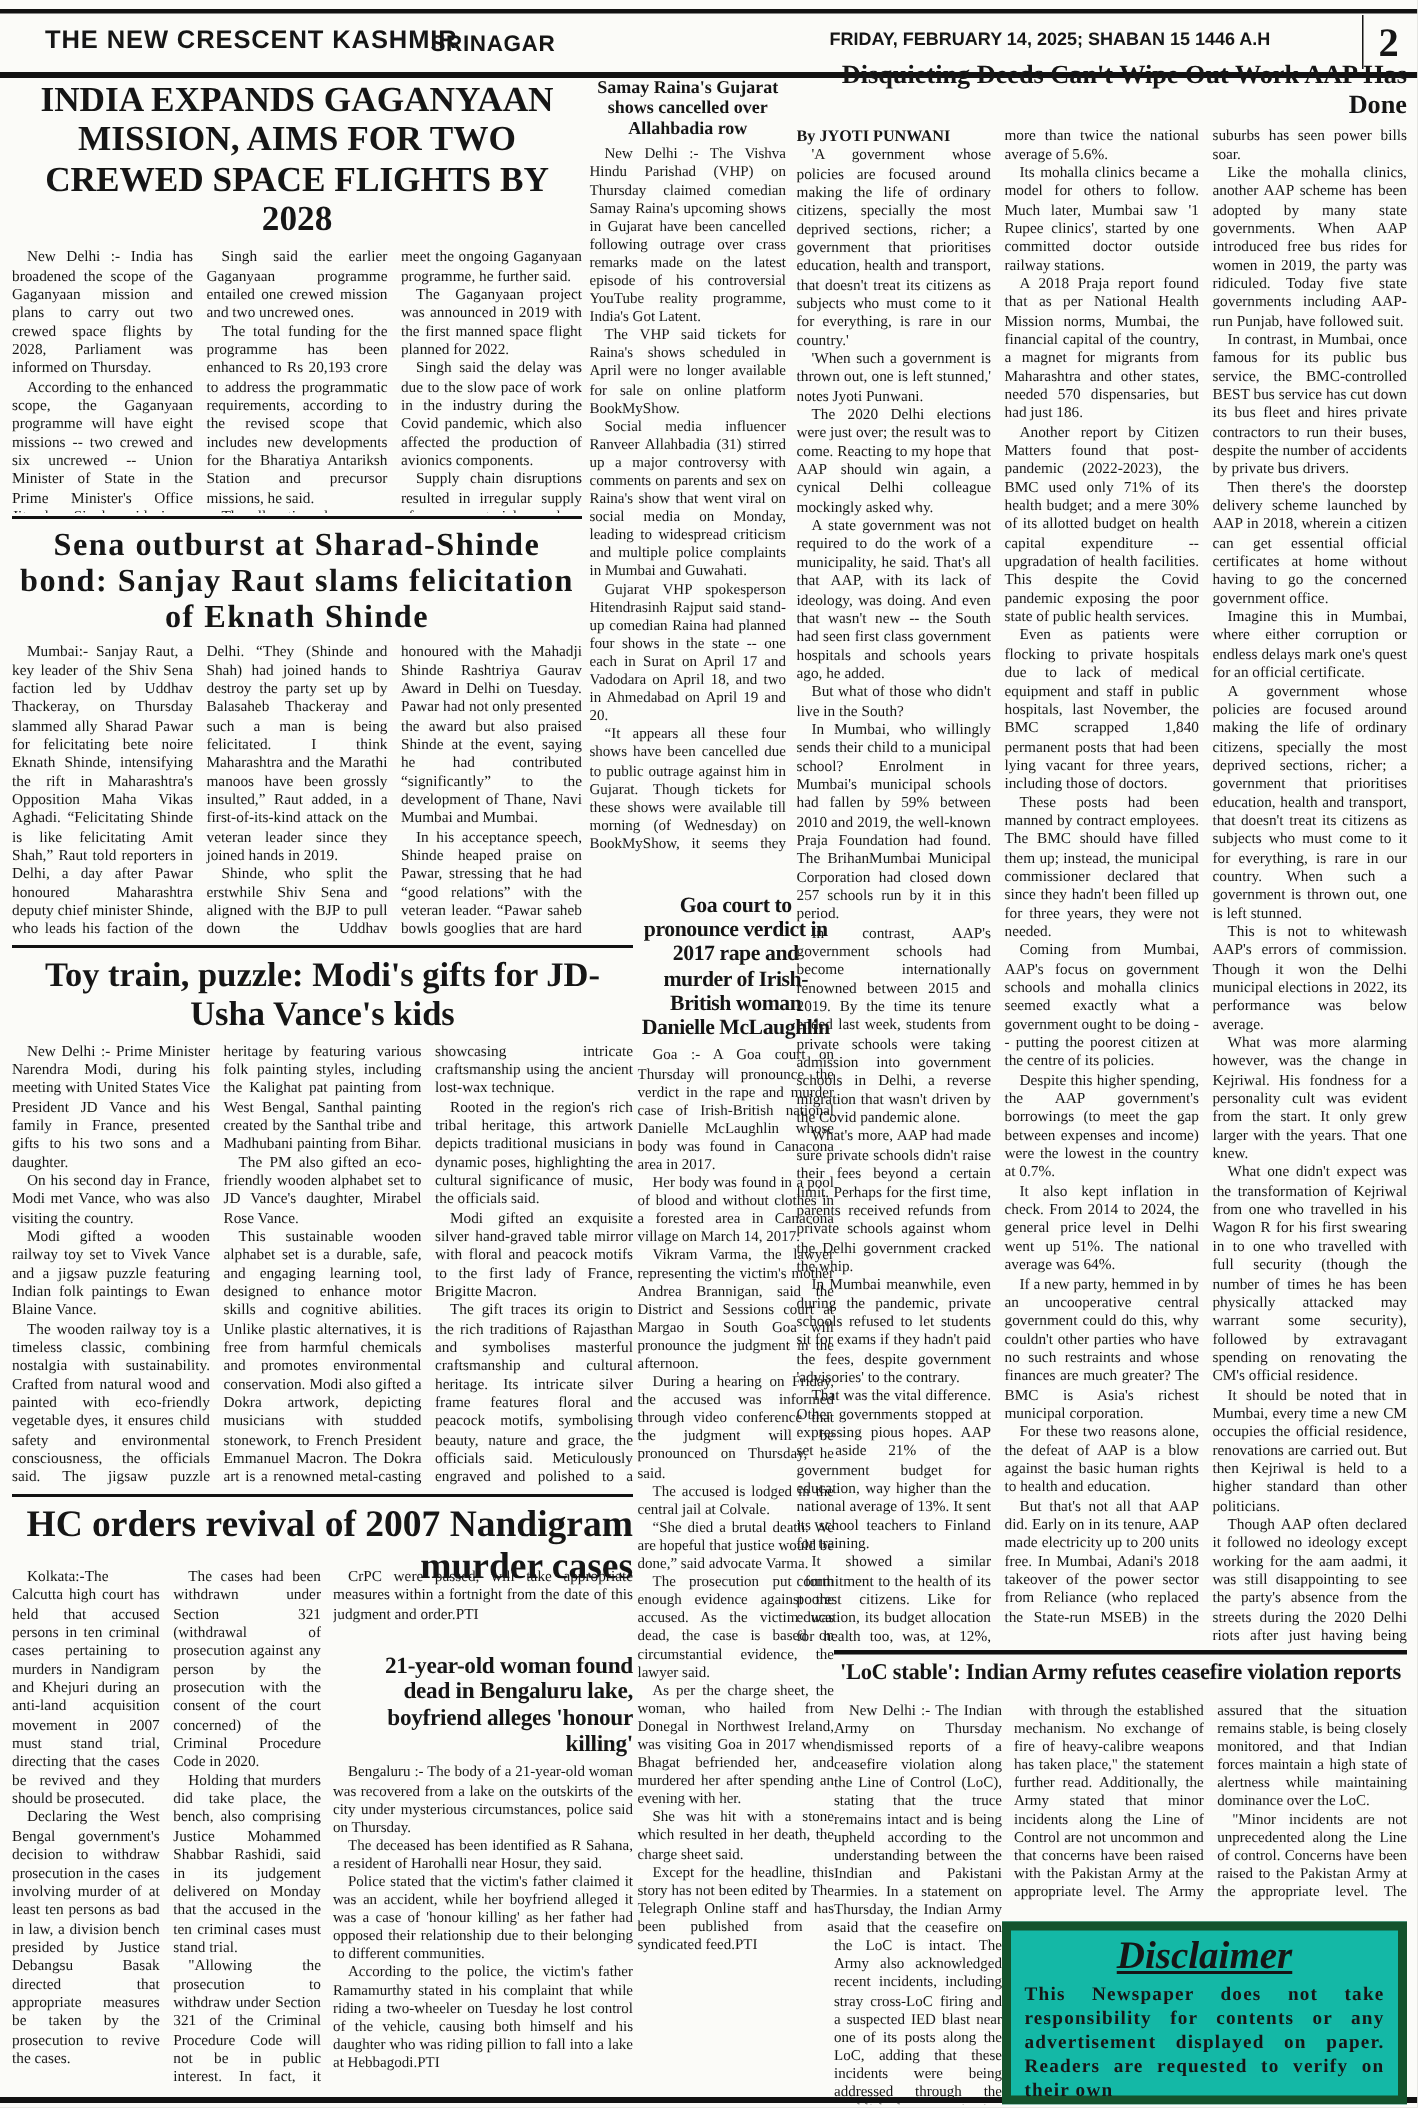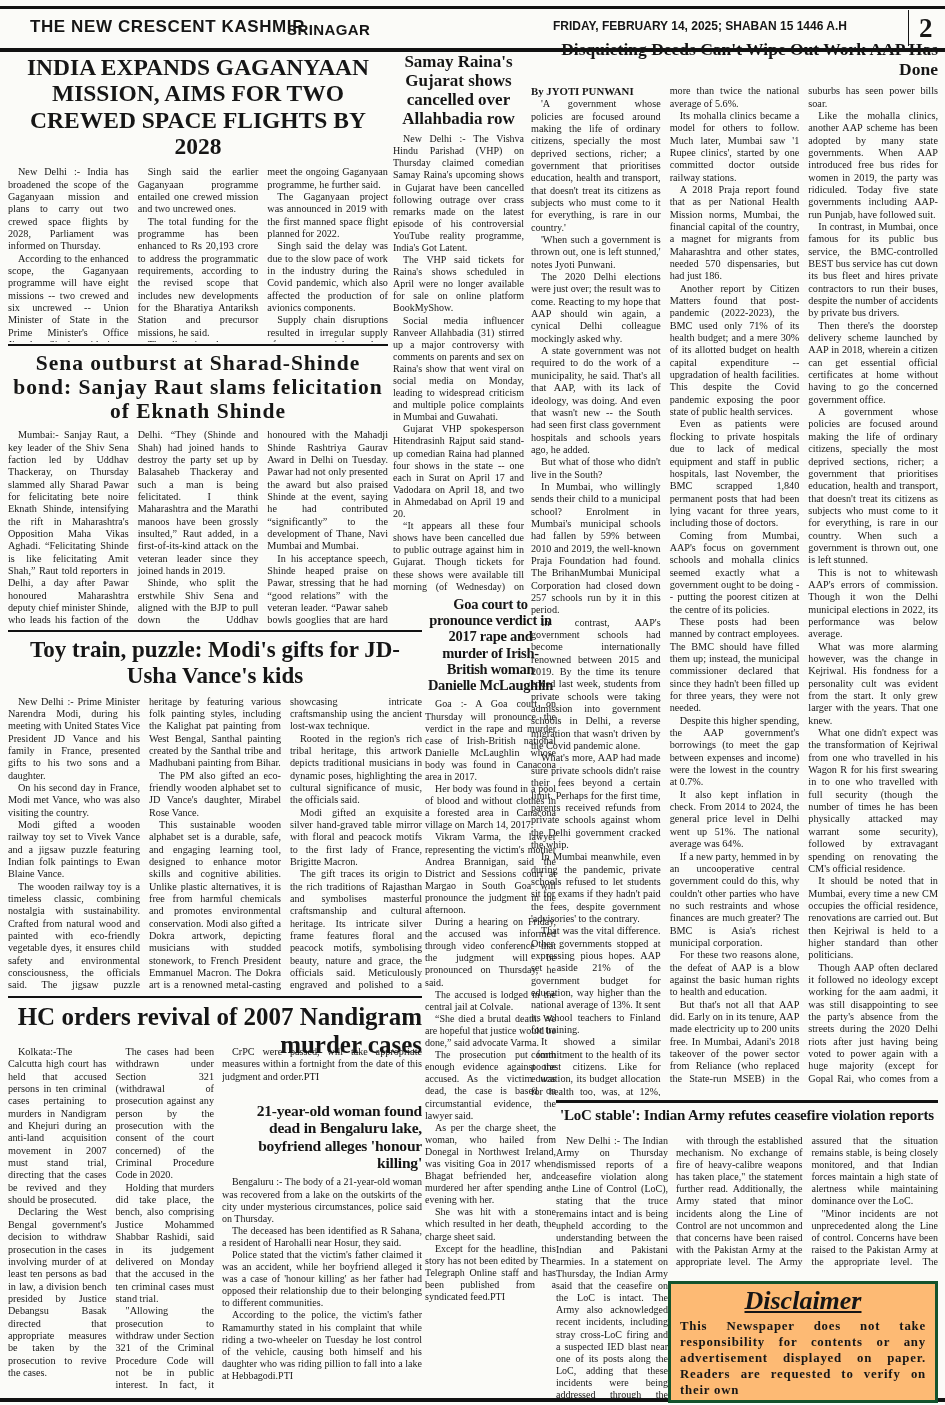--- a/index.html
+++ b/index.html
@@ -21,21 +21,21 @@
   .bt { text-align:justify; overflow:hidden; font-size:10.2px; line-height:1.21; }
   .bt p { text-indent:10px; margin:0; }
   .c3 { column-count:3; column-gap:9px; column-fill:auto; }
   .c2 { column-count:2; column-gap:9px; column-fill:auto; }
   .byline { font-weight:bold; text-indent:0 !important; font-size:10.8px; }
   
   #a-gagan { left:8px; top:54px; width:380px; height:288px; }
   #a-gagan .hl { font-size:23.5px; margin-bottom:7px; }
   #a-gagan .bt { height:222px; }
   #a-samay { left:393px; top:52px; width:131px; height:540px; }
-  #a-samay .hl { font-size:17px; margin-bottom:5px; }
+  #a-samay .hl { font-size:12px; margin-bottom:5px; }
   #a-samay .bt { height:472px; font-size:10px; }
   #a-disq { left:531px; top:40px; width:407px; height:1056px; }
   #a-disq .hl { font-size:17.5px; margin-bottom:6px;text-align:right; }
   #a-disq .bt { height:1022px; }
   #a-sena { left:8px; top:344px; width:380px; height:284px; border-top:2px solid #121212; padding-top:5px; }
   #a-sena .hl { font-size:21.5px; letter-spacing:1px; margin-bottom:6px; }
   #a-sena .bt { height:212px; }
   #a-toy { left:8px; top:630px; width:414px; height:362px; border-top:2px solid #121212; padding-top:5px; }
   #a-toy .hl { font-size:23px; margin-bottom:7px; }
   #a-toy .bt { height:316px; }
@@ -46,21 +46,21 @@
   #a-hc .hl { font-size:25px; margin-bottom:7px;text-align:right; }
   #hc-body { position:absolute; left:0; top:48px; width:206px; height:354px; }
   #hc-tail { position:absolute; left:214px; top:48px; width:200px; height:54px; }
   #a-beng { position:absolute; left:214px; top:104px; width:200px; height:298px; }
   #a-beng .hl { font-size:15.5px; letter-spacing:-.2px; margin-bottom:5px; }
   #a-beng .bt { height:234px; font-size:10px; }
   #a-loc { left:556px; top:1100px; width:382px; height:303px; border-top:3px solid #121212; padding-top:4px; }
   #a-loc .hl { font-size:15px; letter-spacing:-.2px; margin-bottom:5px; }
   #loc-c1 { position:absolute; left:0; top:32px; width:112px; height:268px; font-size:10px; }
   #loc-c23 { position:absolute; left:120px; top:32px; width:262px; height:140px; font-size:10px; }
-  #disclaimer { position:absolute; left:112px; top:178px; width:270px; height:122px; border:3px solid #14532d; padding:3px 9px; background:#fdba74; }
+  #disclaimer { position:absolute; left:112px; top:178px; width:270px; height:122px; border:6px solid #14532d; padding:3px 9px; background:#14b8a6; }
   #disc-title { text-align:center; font-size:26px; font-weight:bold; font-style:italic; text-decoration:underline; line-height:1.1; }
   #disc-text { font-size:12.8px; font-weight:bold; text-align:justify; letter-spacing:.8px; line-height:1.25; margin-top:3px; }
 </style>
 </head>
 <body>
 
 <div id="page">
 
   <div class="rule" style="left:0;top:6px;width:945px;height:3px;"></div>
   <div class="rule" style="left:0;top:48px;width:945px;height:4px;"></div>
@@ -110,30 +110,31 @@
         <p>In Mumbai, who willingly sends their child to a municipal school? Enrolment in Mumbai's municipal schools had fallen by 59% between 2010 and 2019, the well-known Praja Foundation had found. The BrihanMumbai Municipal Corporation had closed down 257 schools run by it in this period.</p>
         <p>In contrast, AAP's government schools had become internationally renowned between 2015 and 2019. By the time its tenure ended last week, students from private schools were taking admission into government schools in Delhi, a reverse migration that wasn't driven by the Covid pandemic alone.</p>
         <p>What's more, AAP had made sure private schools didn't raise their fees beyond a certain limit. Perhaps for the first time, parents received refunds from private schools against whom the Delhi government cracked the whip.</p>
         <p>In Mumbai meanwhile, even during the pandemic, private schools refused to let students sit for exams if they hadn't paid the fees, despite government 'advisories' to the contrary.</p>
         <p>That was the vital difference. Other governments stopped at expressing pious hopes. AAP set aside 21% of the government budget for education, way higher than the national average of 13%. It sent its school teachers to Finland for training.</p>
         <p>It showed a similar commitment to the health of its poorest citizens. Like for education, its budget allocation for health too, was, at 12%, more than twice the national average of 5.6%.</p>
         <p>Its mohalla clinics became a model for others to follow. Much later, Mumbai saw '1 Rupee clinics', started by one committed doctor outside railway stations.</p>
         <p>A 2018 Praja report found that as per National Health Mission norms, Mumbai, the financial capital of the country, a magnet for migrants from Maharashtra and other states, needed 570 dispensaries, but had just 186.</p>
         <p>Another report by Citizen Matters found that post-pandemic (2022-2023), the BMC used only 71% of its health budget; and a mere 30% of its allotted budget on health capital expenditure -- upgradation of health facilities. This despite the Covid pandemic exposing the poor state of public health services.</p>
         <p>Even as patients were flocking to private hospitals due to lack of medical equipment and staff in public hospitals, last November, the BMC scrapped 1,840 permanent posts that had been lying vacant for three years, including those of doctors.</p>
+        <p>These posts had been manned by contract employees. The BMC should have filled them up; instead, the municipal commissioner declared that since they hadn't been filled up for three years, they were not needed.</p>
         <p>Coming from Mumbai, AAP's focus on government schools and mohalla clinics seemed exactly what a government ought to be doing -- putting the poorest citizen at the centre of its policies.</p>
-        <p>These posts had been manned by contract employees. The BMC should have filled them up; instead, the municipal commissioner declared that since they hadn't been filled up for three years, they were not needed.</p>
         <p>Despite this higher spending, the AAP government's borrowings (to meet the gap between expenses and income) were the lowest in the country at 0.7%.</p>
         <p>It also kept inflation in check. From 2014 to 2024, the general price level in Delhi went up 51%. The national average was 64%.</p>
         <p>If a new party, hemmed in by an uncooperative central government could do this, why couldn't other parties who have no such restraints and whose finances are much greater? The BMC is Asia's richest municipal corporation.</p>
         <p>For these two reasons alone, the defeat of AAP is a blow against the basic human rights to health and education.</p>
         <p>But that's not all that AAP did. Early on in its tenure, AAP made electricity up to 200 units free. In Mumbai, Adani's 2018 takeover of the power sector from Reliance (who replaced the State-run MSEB) in the suburbs has seen power bills soar.</p>
         <p>Like the mohalla clinics, another AAP scheme has been adopted by many state governments. When AAP introduced free bus rides for women in 2019, the party was ridiculed. Today five state governments including AAP-run Punjab, have followed suit.</p>
         <p>In contrast, in Mumbai, once famous for its public bus service, the BMC-controlled BEST bus service has cut down its bus fleet and hires private contractors to run their buses, despite the number of accidents by private bus drivers.</p>
         <p>Then there's the doorstep delivery scheme launched by AAP in 2018, wherein a citizen can get essential official certificates at home without having to go the concerned government office.</p>
+        <p>Imagine this in Mumbai, where either corruption or endless delays mark one's quest for an official certificate.</p>
         <p>A government whose policies are focused around making the life of ordinary citizens, specially the most deprived sections, richer; a government that prioritises education, health and transport, that doesn't treat its citizens as subjects who must come to it for everything, is rare in our country. When such a government is thrown out, one is left stunned.</p>
         <p>This is not to whitewash AAP's errors of commission. Though it won the Delhi municipal elections in 2022, its performance was below average.</p>
         <p>What was more alarming however, was the change in Kejriwal. His fondness for a personality cult was evident from the start. It only grew larger with the years. That one knew.</p>
         <p>What one didn't expect was the transformation of Kejriwal from one who travelled in his Wagon R for his first swearing in to one who travelled with full security (though the number of times he has been physically attacked may warrant some security), followed by extravagant spending on renovating the CM's official residence.</p>
         <p>It should be noted that in Mumbai, every time a new CM occupies the official residence, renovations are carried out. But then Kejriwal is held to a higher standard than other politicians.</p>
         <p>Though AAP often declared it followed no ideology except working for the aam aadmi, it was still disappointing to see the party's absence from the streets during the 2020 Delhi riots after just having being voted to power again with a huge majority (except for Gopal Rai, who comes from a Marxist background and retained his seat this time too).</p>
       </div>
   </div>
 
   <div class="art" id="a-sena">

